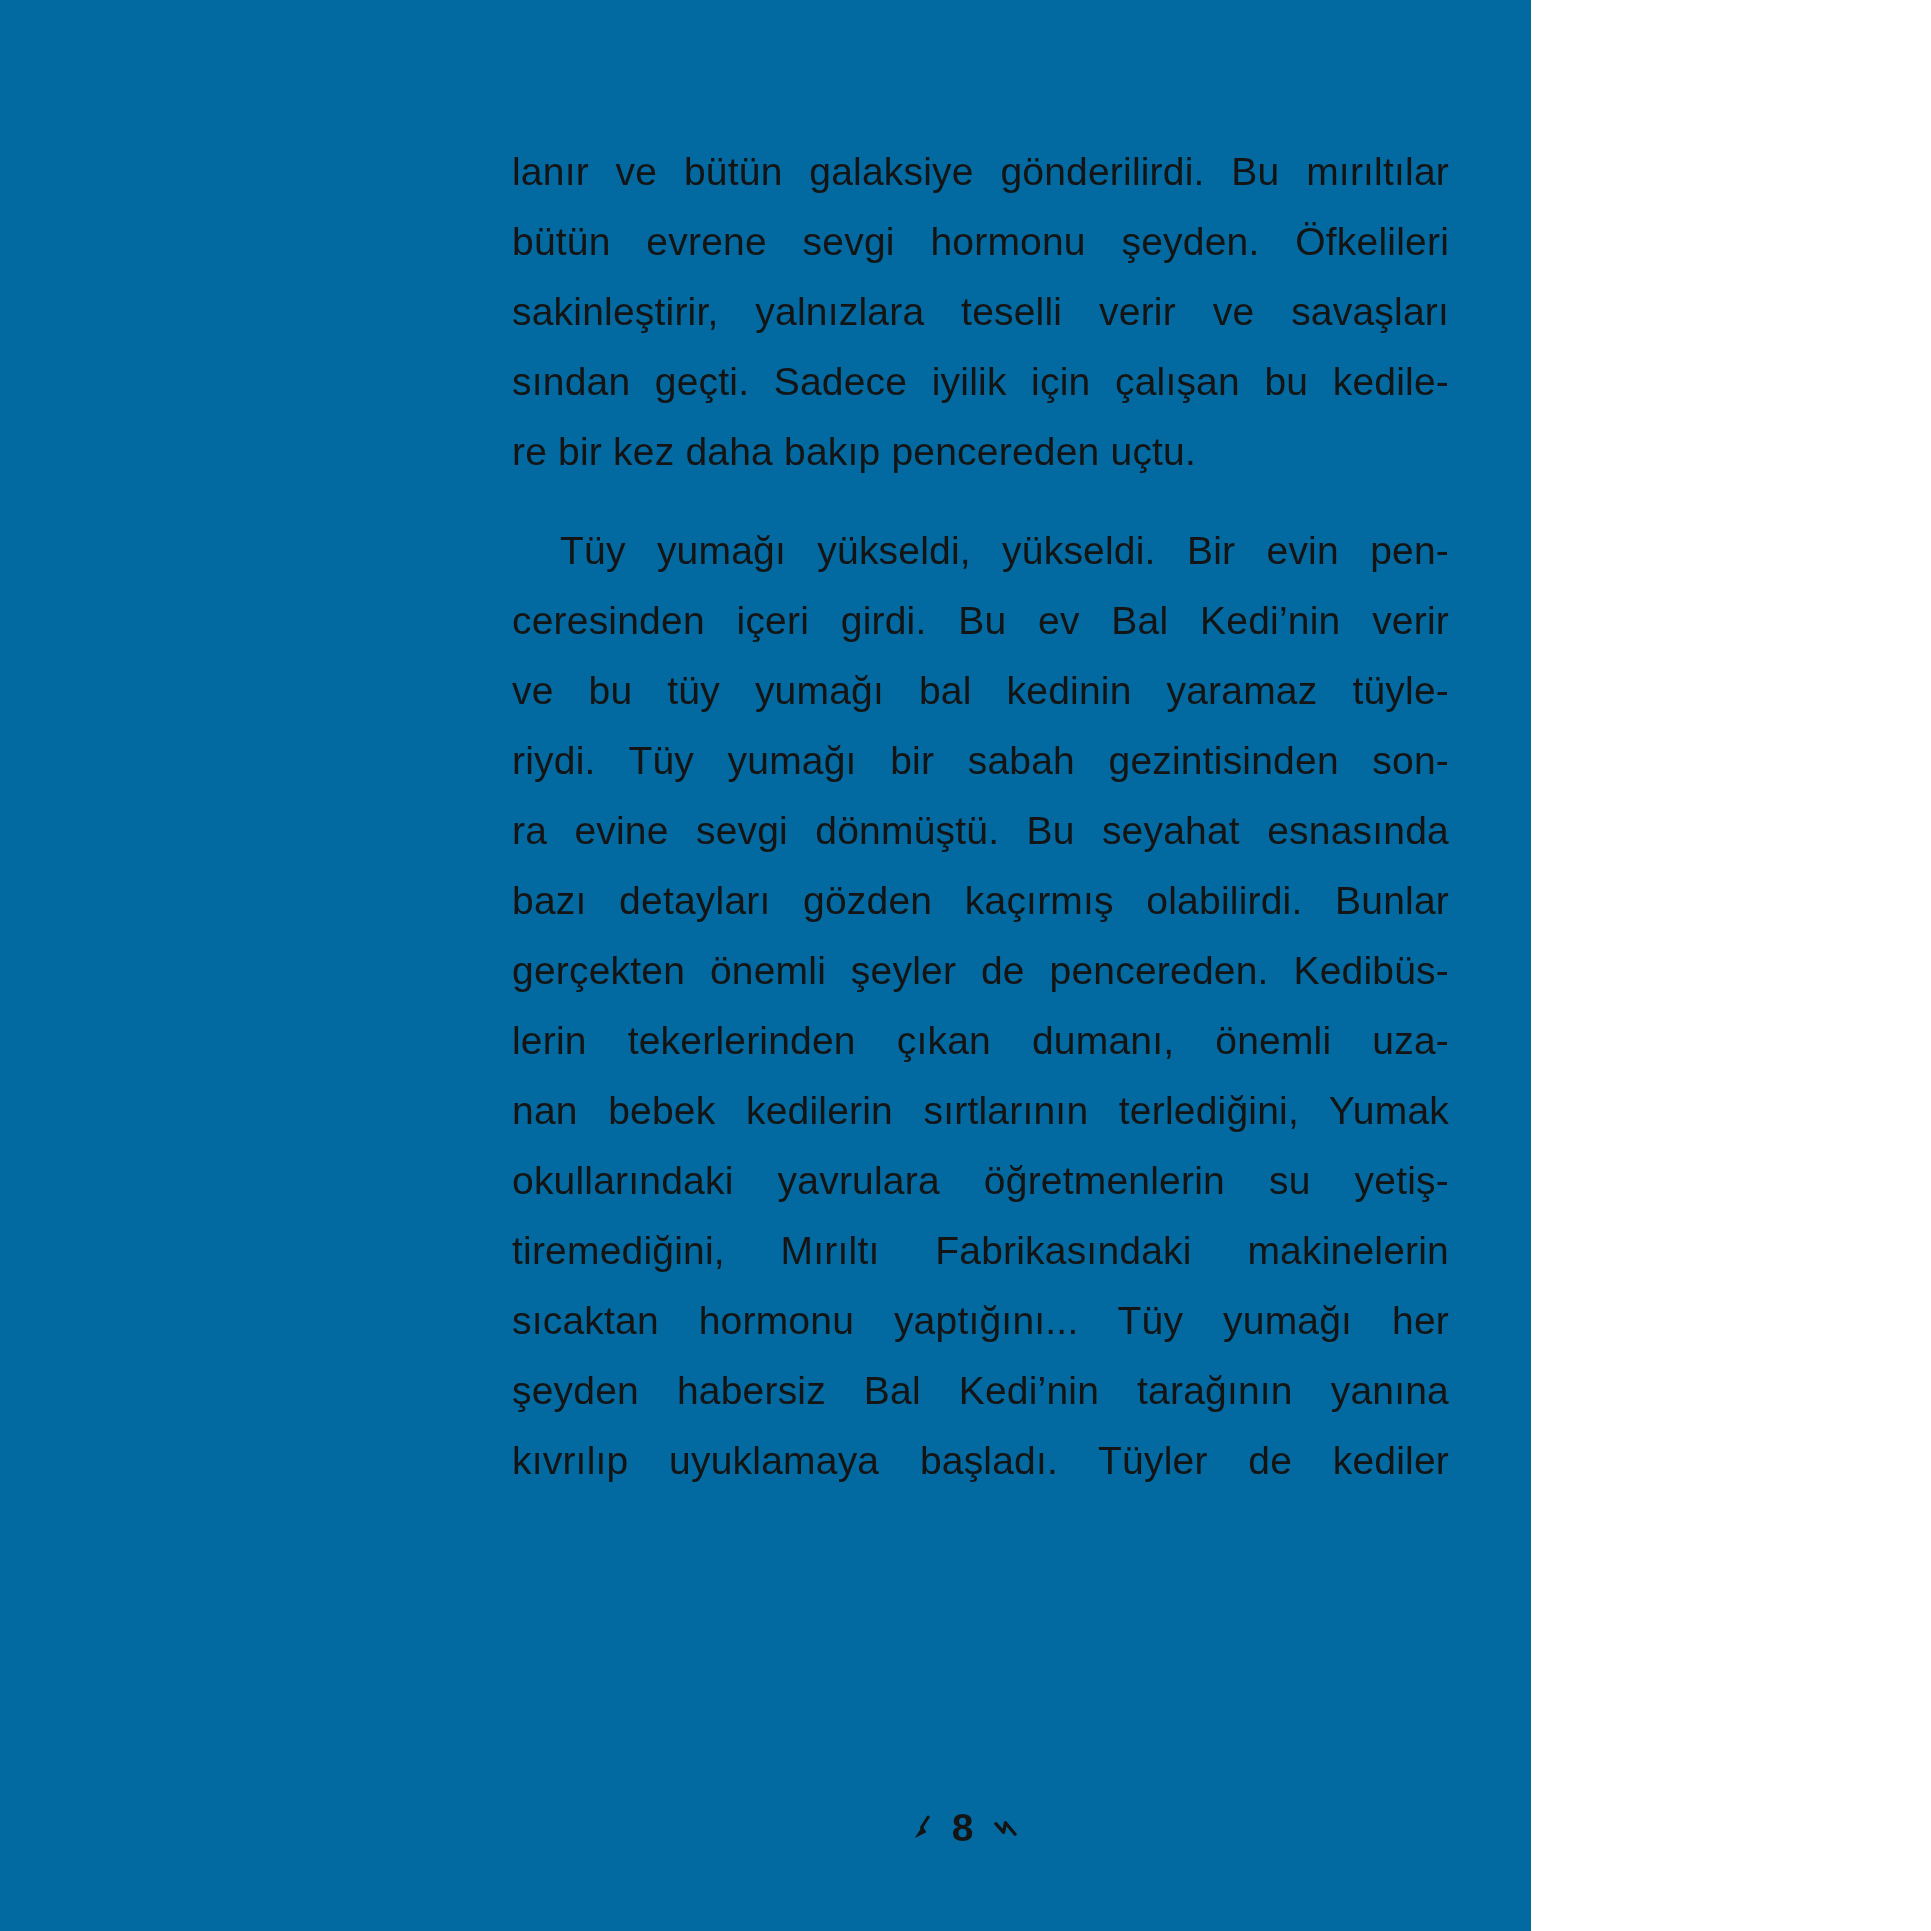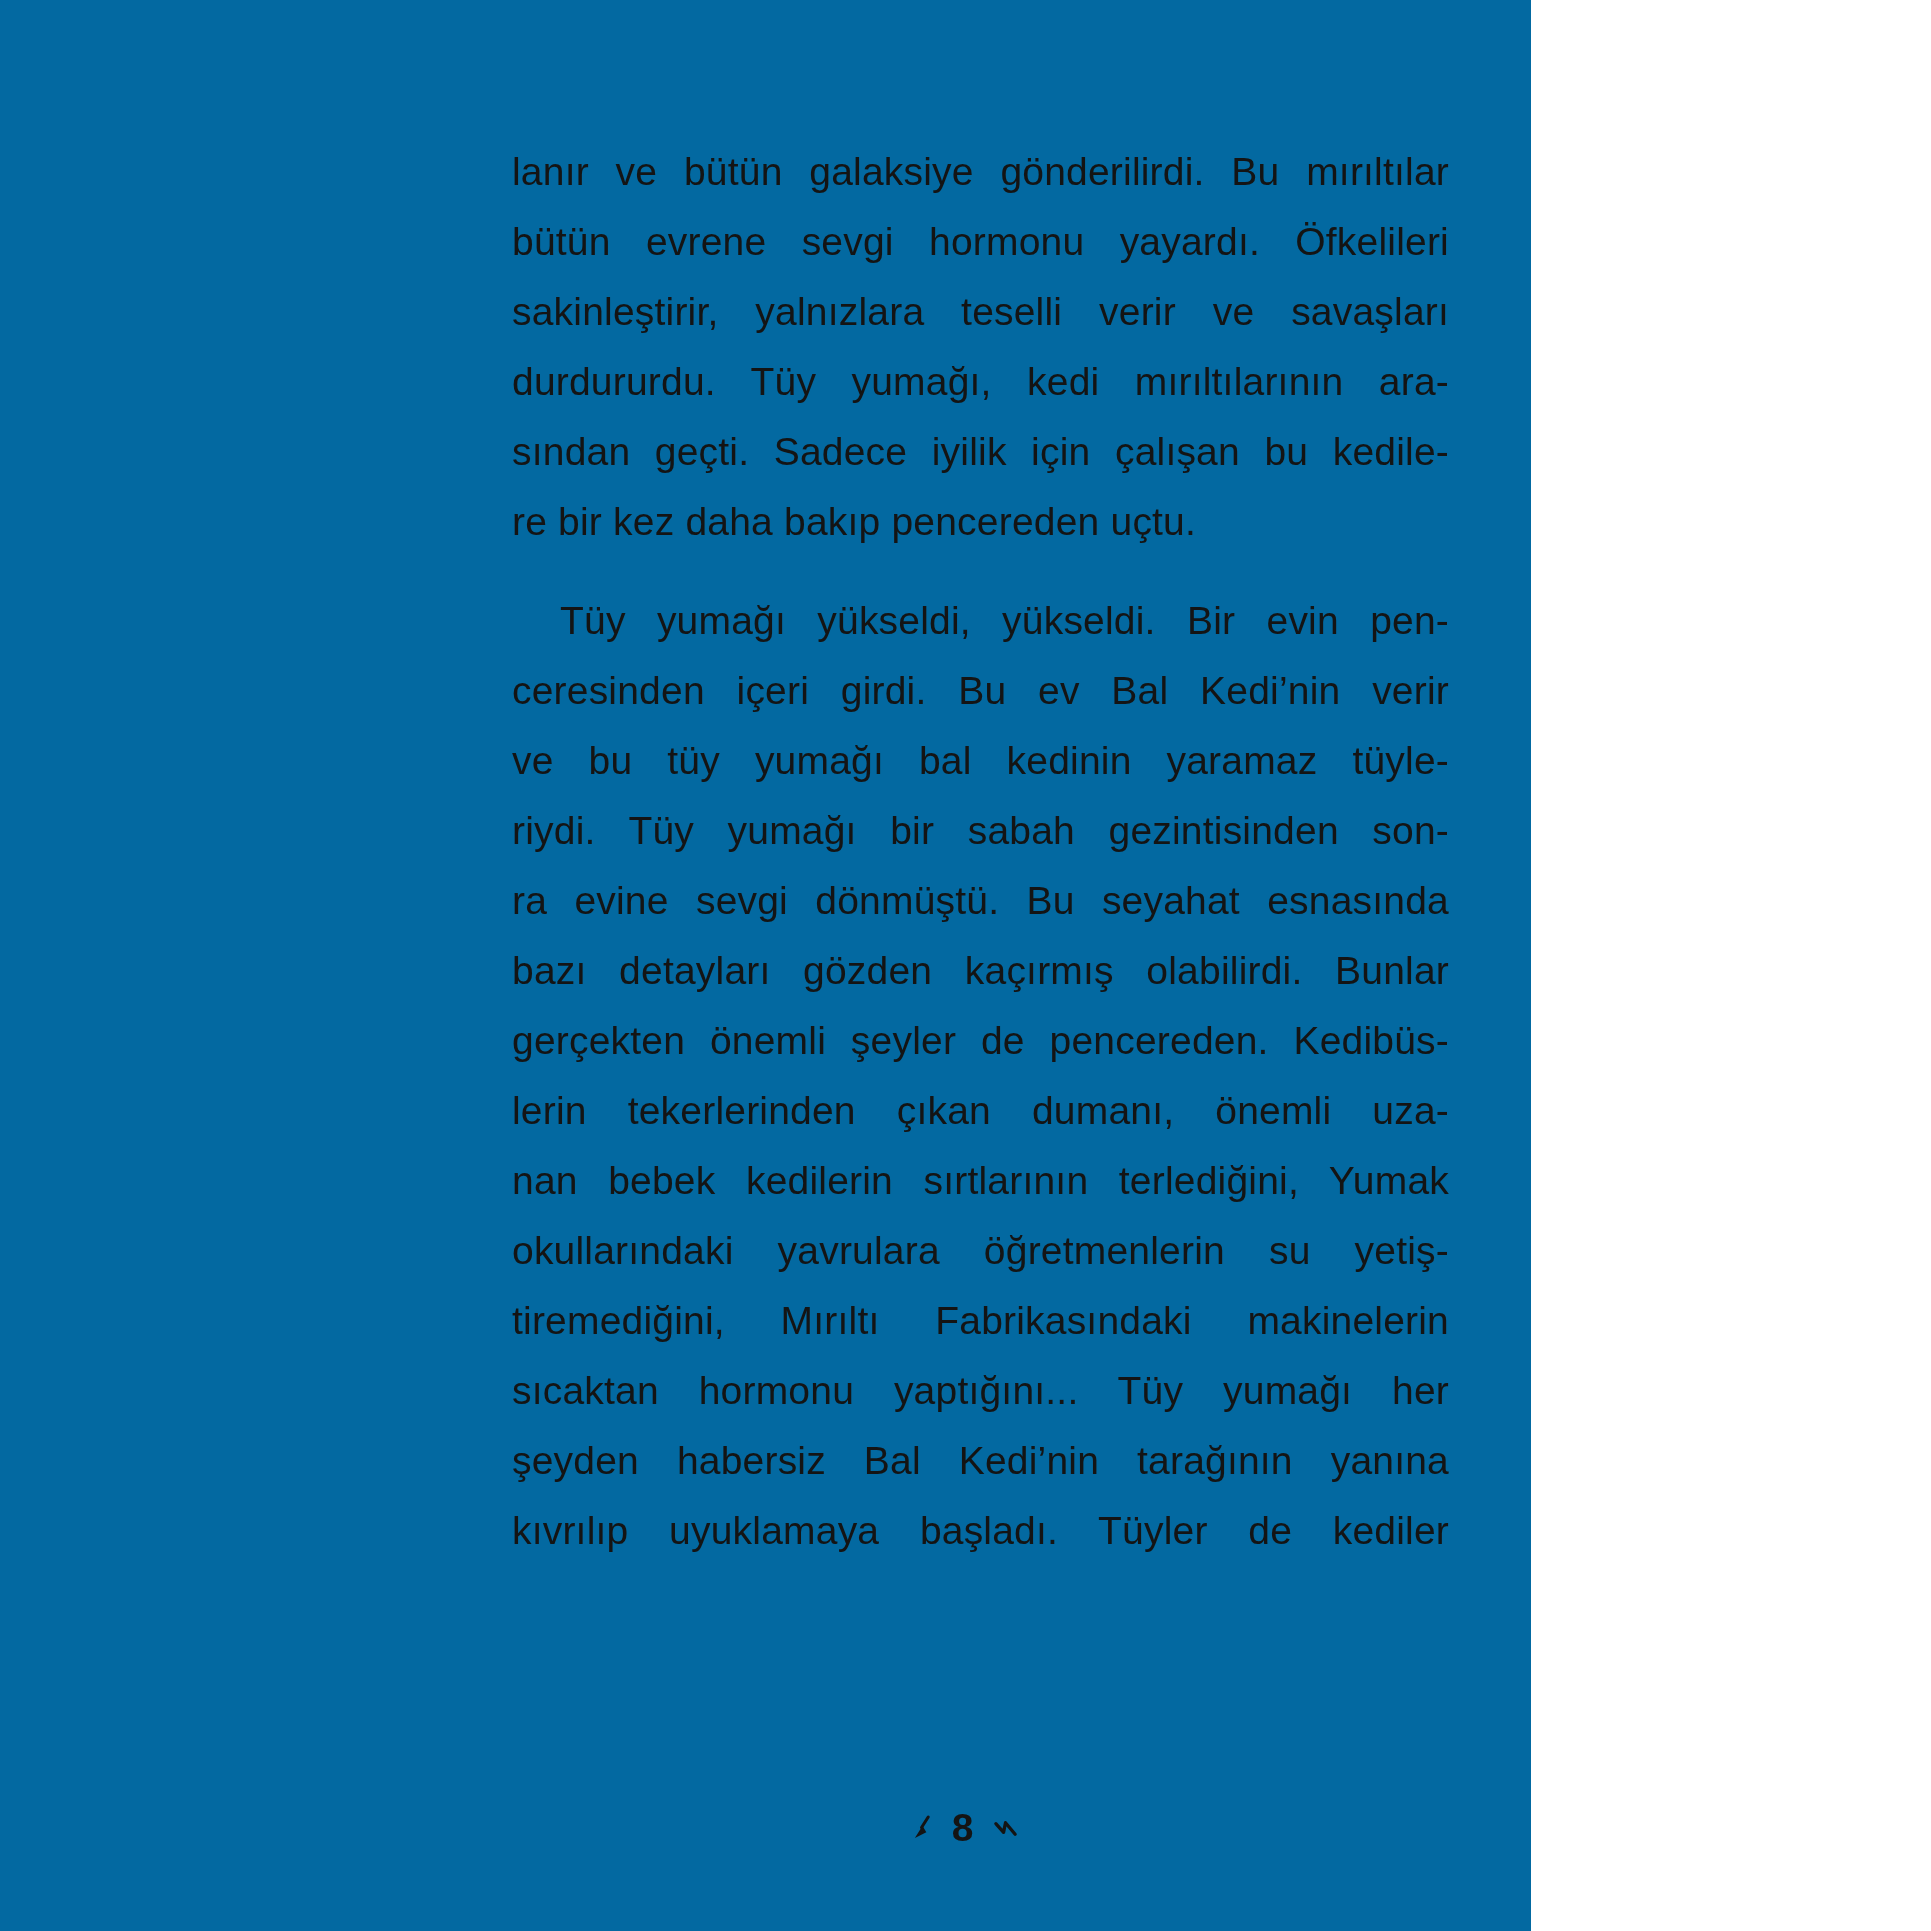--- a/index.html
+++ b/index.html
@@ -62,23 +62,22 @@
   .ornament svg { display: block; }
 </style>
 </head>
 <body>
 
 <div class="page">
 
   <div class="text-block">
       <div class="paragraph">
         <div class="line">lanır ve bütün galaksiye gönderilirdi. Bu mırıltılar</div>
-        <div class="line">bütün evrene sevgi hormonu yayardı. Öfkelileri</div>
+        <div class="line">bütün evrene sevgi hormonu şeyden. Öfkelileri</div>
         <div class="line">sakinleştirir, yalnızlara teselli verir ve savaşları</div>
-        <div class="line">durdururdu. Tüy yumağı, kedi mırıltılarının ara-</div>
         <div class="line">sından geçti. Sadece iyilik için çalışan bu kedile-</div>
         <div class="line last">re bir kez daha bakıp pencereden uçtu.</div>
       </div>
       <div class="paragraph indent-first">
         <div class="line">Tüy yumağı yükseldi, yükseldi. Bir evin pen-</div>
         <div class="line">ceresinden içeri girdi. Bu ev Bal Kedi’nin verir</div>
         <div class="line">ve bu tüy yumağı bal kedinin yaramaz tüyle-</div>
         <div class="line">riydi. Tüy yumağı bir sabah gezintisinden son-</div>
         <div class="line">ra evine sevgi dönmüştü. Bu seyahat esnasında</div>
         <div class="line">bazı detayları gözden kaçırmış olabilirdi. Bunlar</div>

